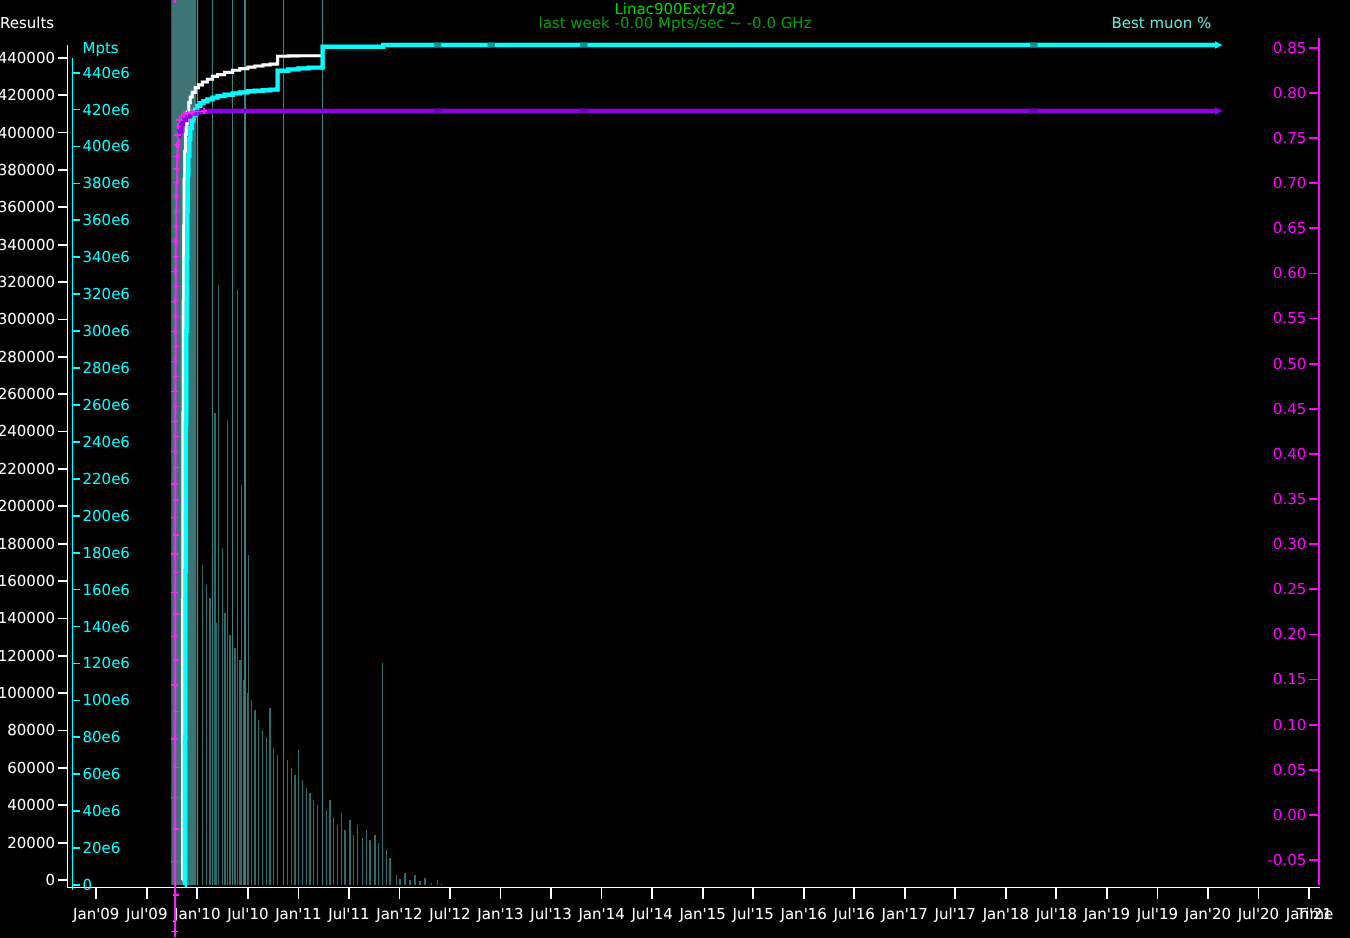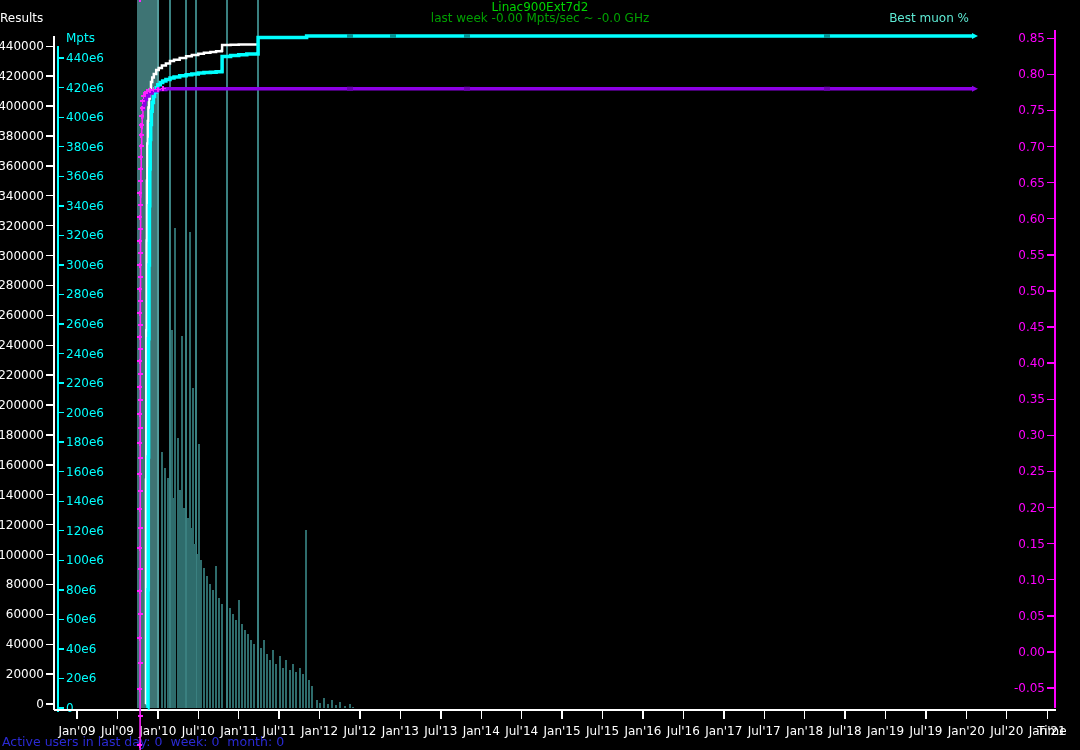--- a/index.html
+++ b/index.html
@@ -16,21 +16,20 @@
 </style>
 </head>
 <body>
 
 <div id="screen">
   <div class="lbl" id="title-line" style="color: rgb(0, 212, 0);">Linac900Ext7d2</div>
   <div class="lbl" id="subtitle-line" style="color: rgb(0, 160, 0);">last week -0.00 Mpts/sec ~ -0.0 GHz</div>
   <div class="lbl" id="results-label" style="color: rgb(255, 255, 255);">Results</div>
   <div class="lbl" id="mpts-label" style="color: rgb(0, 255, 255);">Mpts</div>
   <div class="lbl" id="muon-label" style="color: #5eead4;">Best muon %</div>
-  <div class="lbl" id="footer-text" style="color: rgb(42, 42, 212);">Active users in last day: 0  week: 0  month: 0</div>
   <svg id="chart-svg" width="1080" height="750">
       <rect x="137" y="0" width="20" height="708" fill="#3e7474"></rect>
       <line x1="158" y1="0" x2="158" y2="708" stroke="#549b9b" stroke-width="1.5" shape-rendering="crispEdges"></line>
       <line x1="170" y1="0" x2="170" y2="708" stroke="#3a8080" stroke-width="1.1" shape-rendering="crispEdges"></line>
       <line x1="186" y1="0" x2="186" y2="708" stroke="#3a8080" stroke-width="1.1" shape-rendering="crispEdges"></line>
       <line x1="196" y1="0" x2="196" y2="708" stroke="#3a8080" stroke-width="1.1" shape-rendering="crispEdges"></line>
       <line x1="227" y1="0" x2="227" y2="708" stroke="#3a8080" stroke-width="1.1" shape-rendering="crispEdges"></line>
       <line x1="258" y1="0" x2="258" y2="708" stroke="#3a8080" stroke-width="1.1" shape-rendering="crispEdges"></line>
       <line x1="175" y1="228" x2="175" y2="708" stroke="#2e6c6c" stroke-width="1.1" shape-rendering="crispEdges"></line>
       <line x1="190" y1="232" x2="190" y2="708" stroke="#2e6c6c" stroke-width="1.1" shape-rendering="crispEdges"></line>

